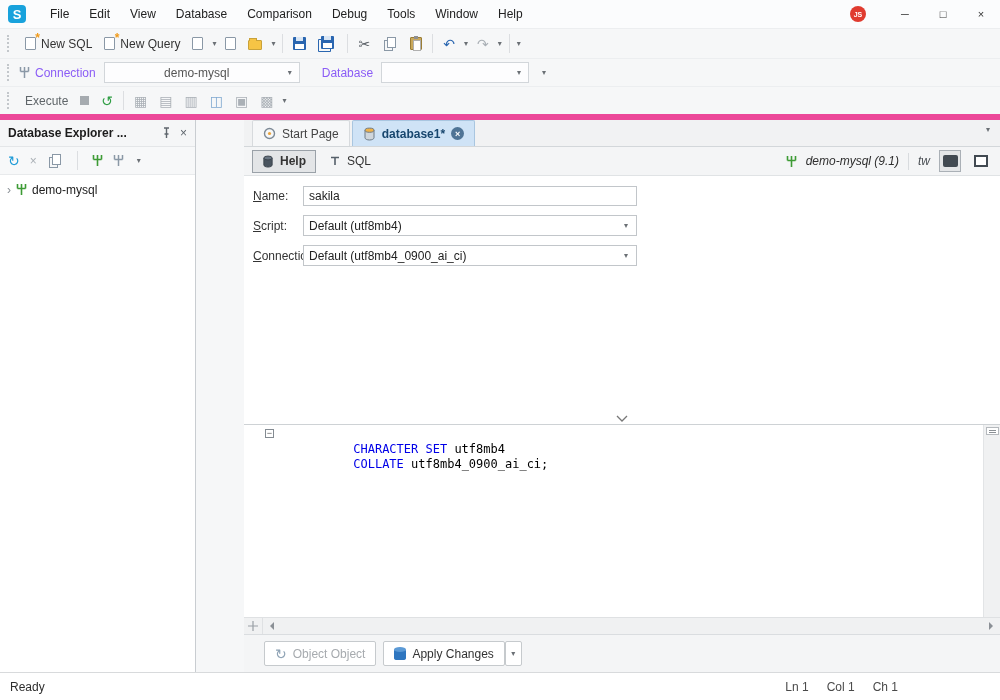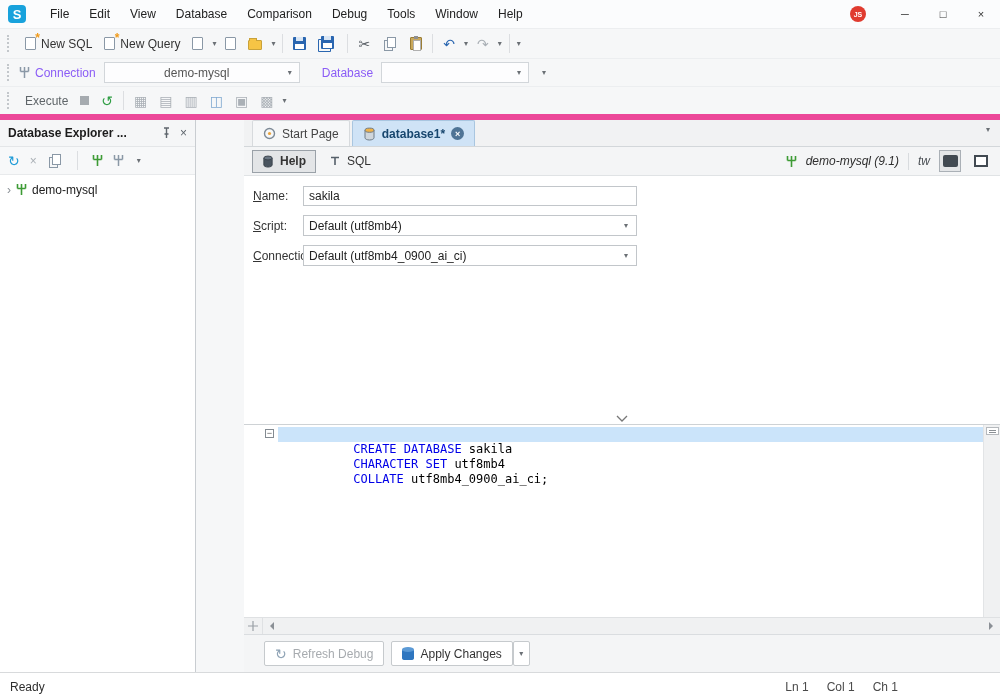--- a/index.html
+++ b/index.html
@@ -368,23 +368,20 @@
       <svg width="14" height="7" viewBox="0 0 14 7">
         <path d="M2 1l5 5 5-5" fill="none" stroke="#777" stroke-width="1.3"></path>
       </svg>
     </div>
 
     <div class="sql-pane">
       <div class="sql-gutter">
         <div class="fold-box">−</div>
       </div>
       <div class="sql-code">
-        <div class="sql-line selected">
-          <span class="kw">CREATE DATABASE</span><span class="pl"> sakila</span>
-        </div>
         <div class="sql-line">
           <span class="kw">CHARACTER SET</span><span class="pl"> utf8mb4</span>
         </div>
         <div class="sql-line">
           <span class="kw">COLLATE</span><span class="pl"> utf8mb4_0900_ai_ci;</span>
         </div>
       </div>
       <div class="sql-vscroll">
         <div class="vsplit-handle"></div>
       </div>
@@ -400,21 +397,21 @@
           <div class="tri-left"></div>
         </div>
       <div class="hs-arrow hs-right">
           <div class="tri-right"></div>
         </div>
     </div>
 
     <div class="bottom-bar">
       <div class="action-btn disabled">
         <span class="glyph" style="color:#8fa3b5">↻</span>
-        <span>Refresh Debug</span>
+        <span>Object Object</span>
       </div>
       <div class="action-btn">
         <span class="cyl"></span>
         <span>Apply Changes</span>
       </div>
       <div class="dd-seg">
         <span class="dd">▾</span>
       </div>
     </div>
   </div>

